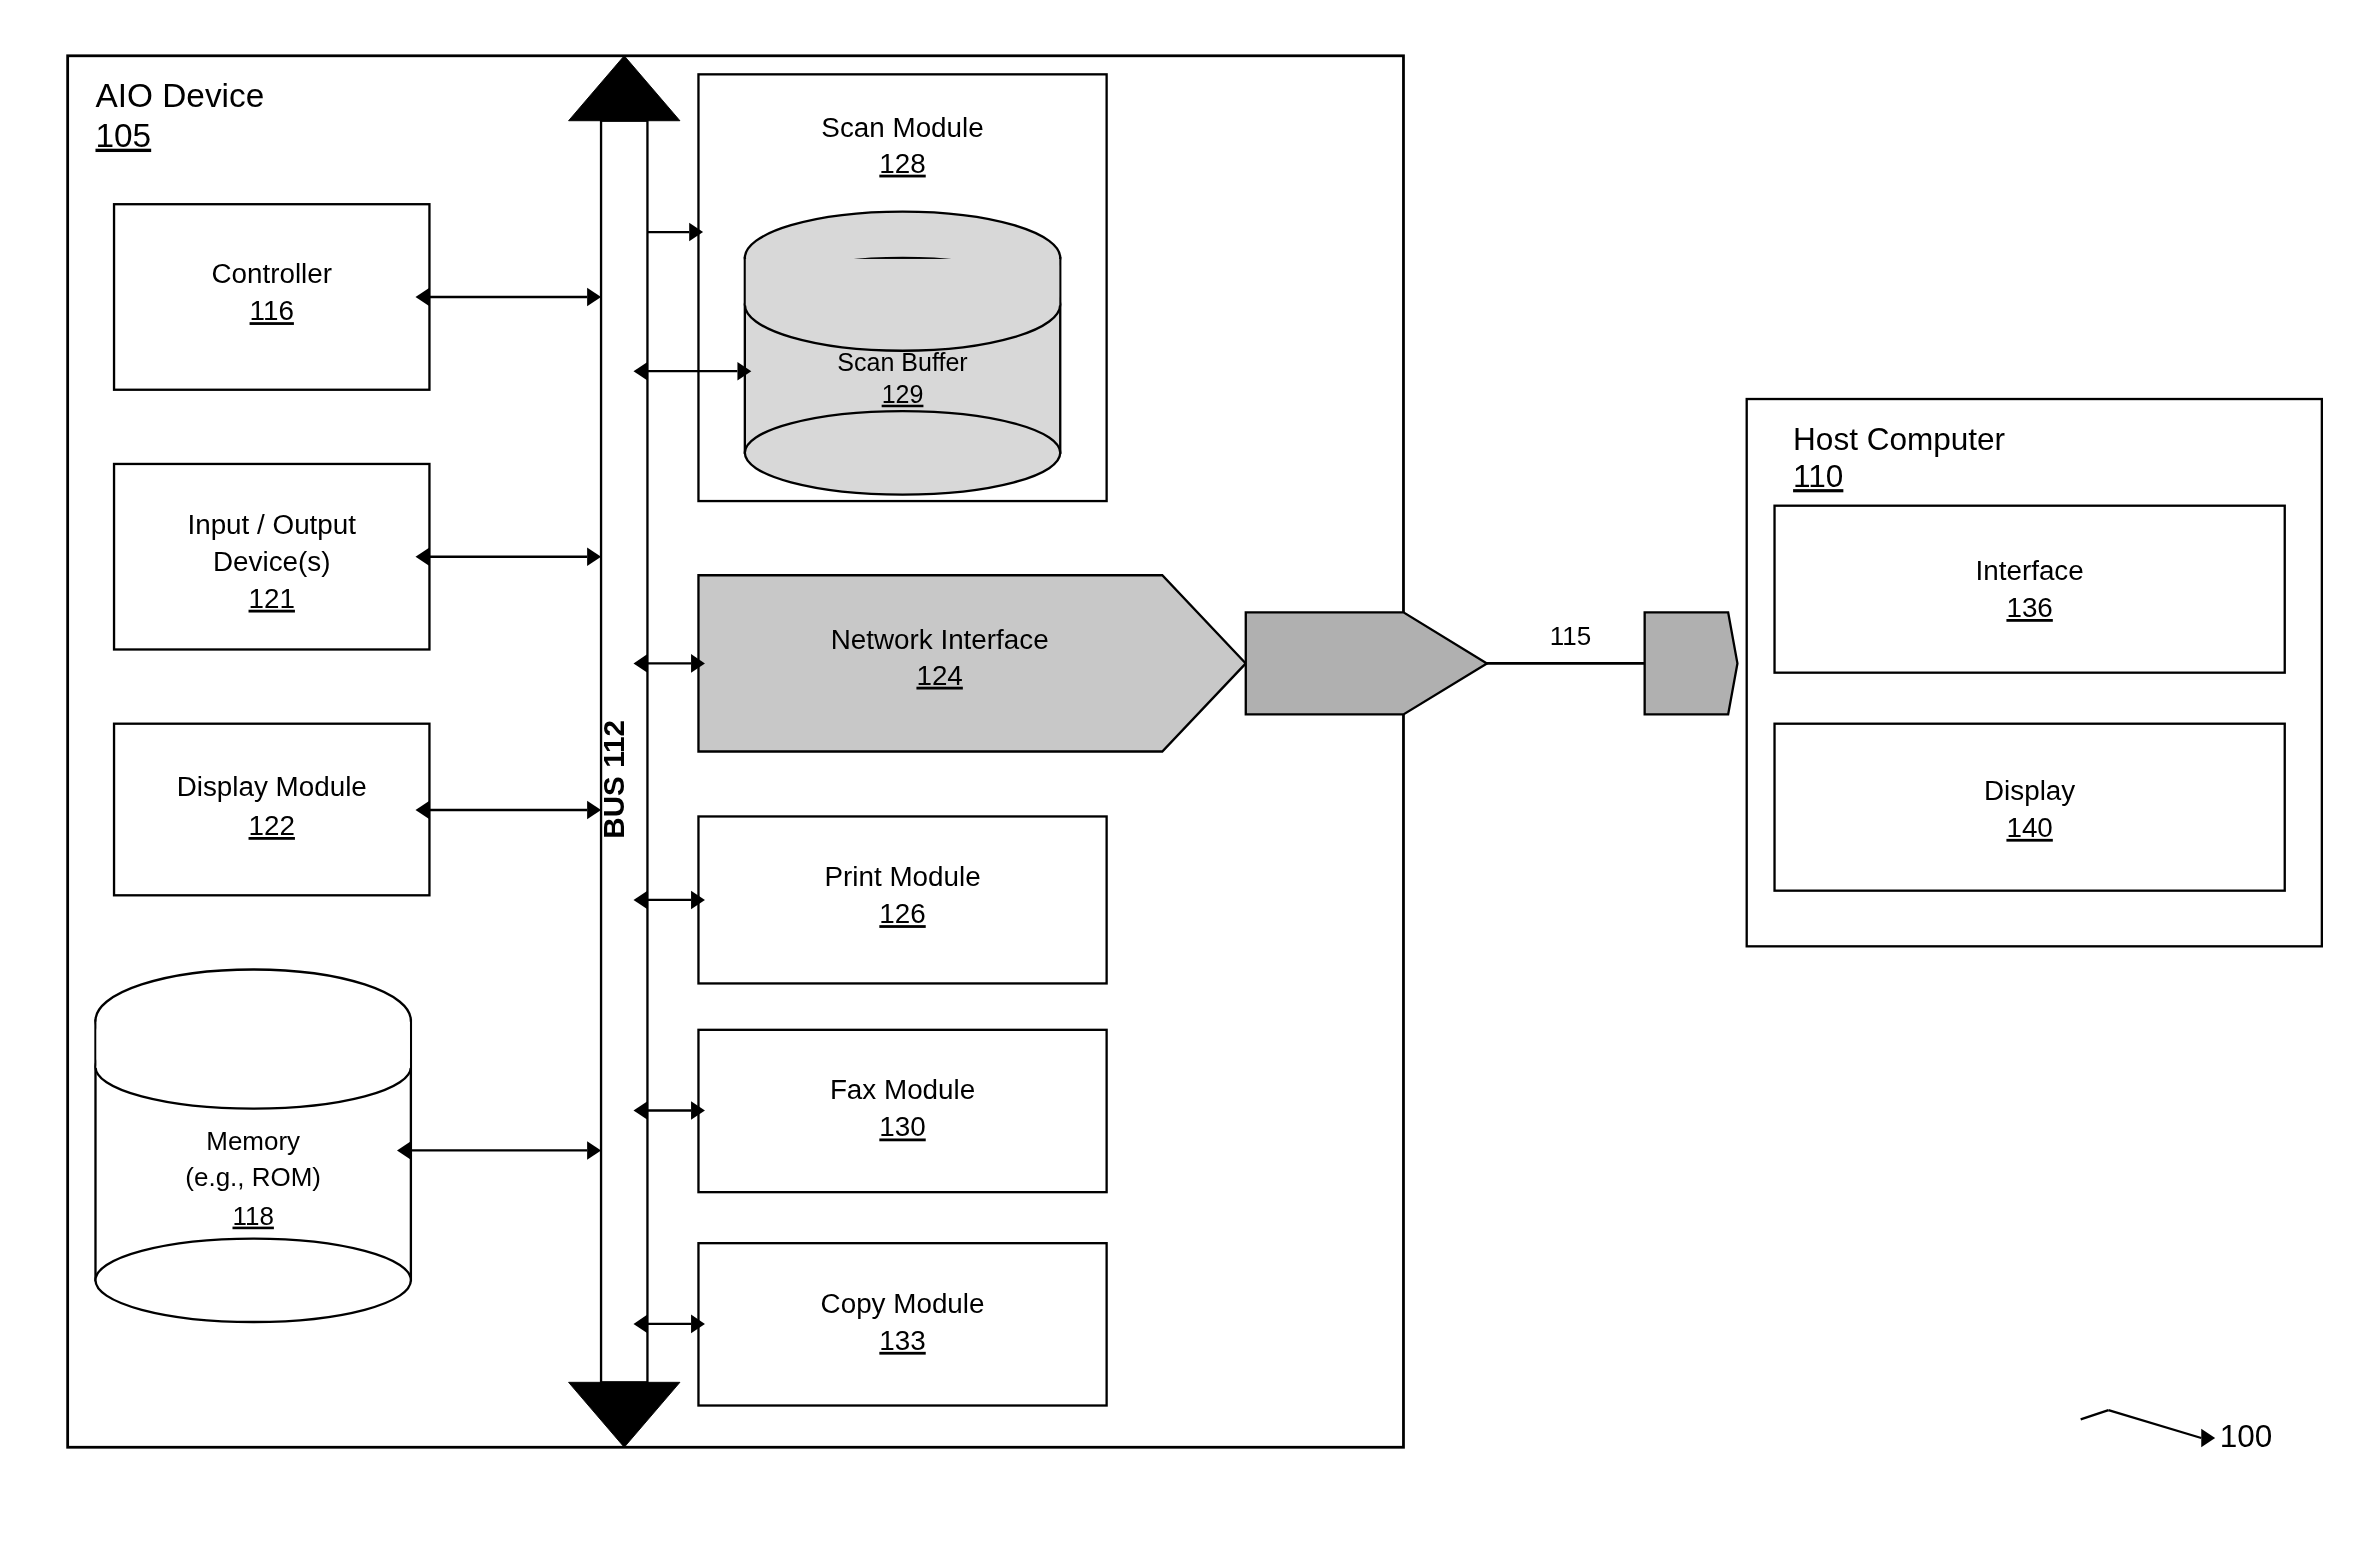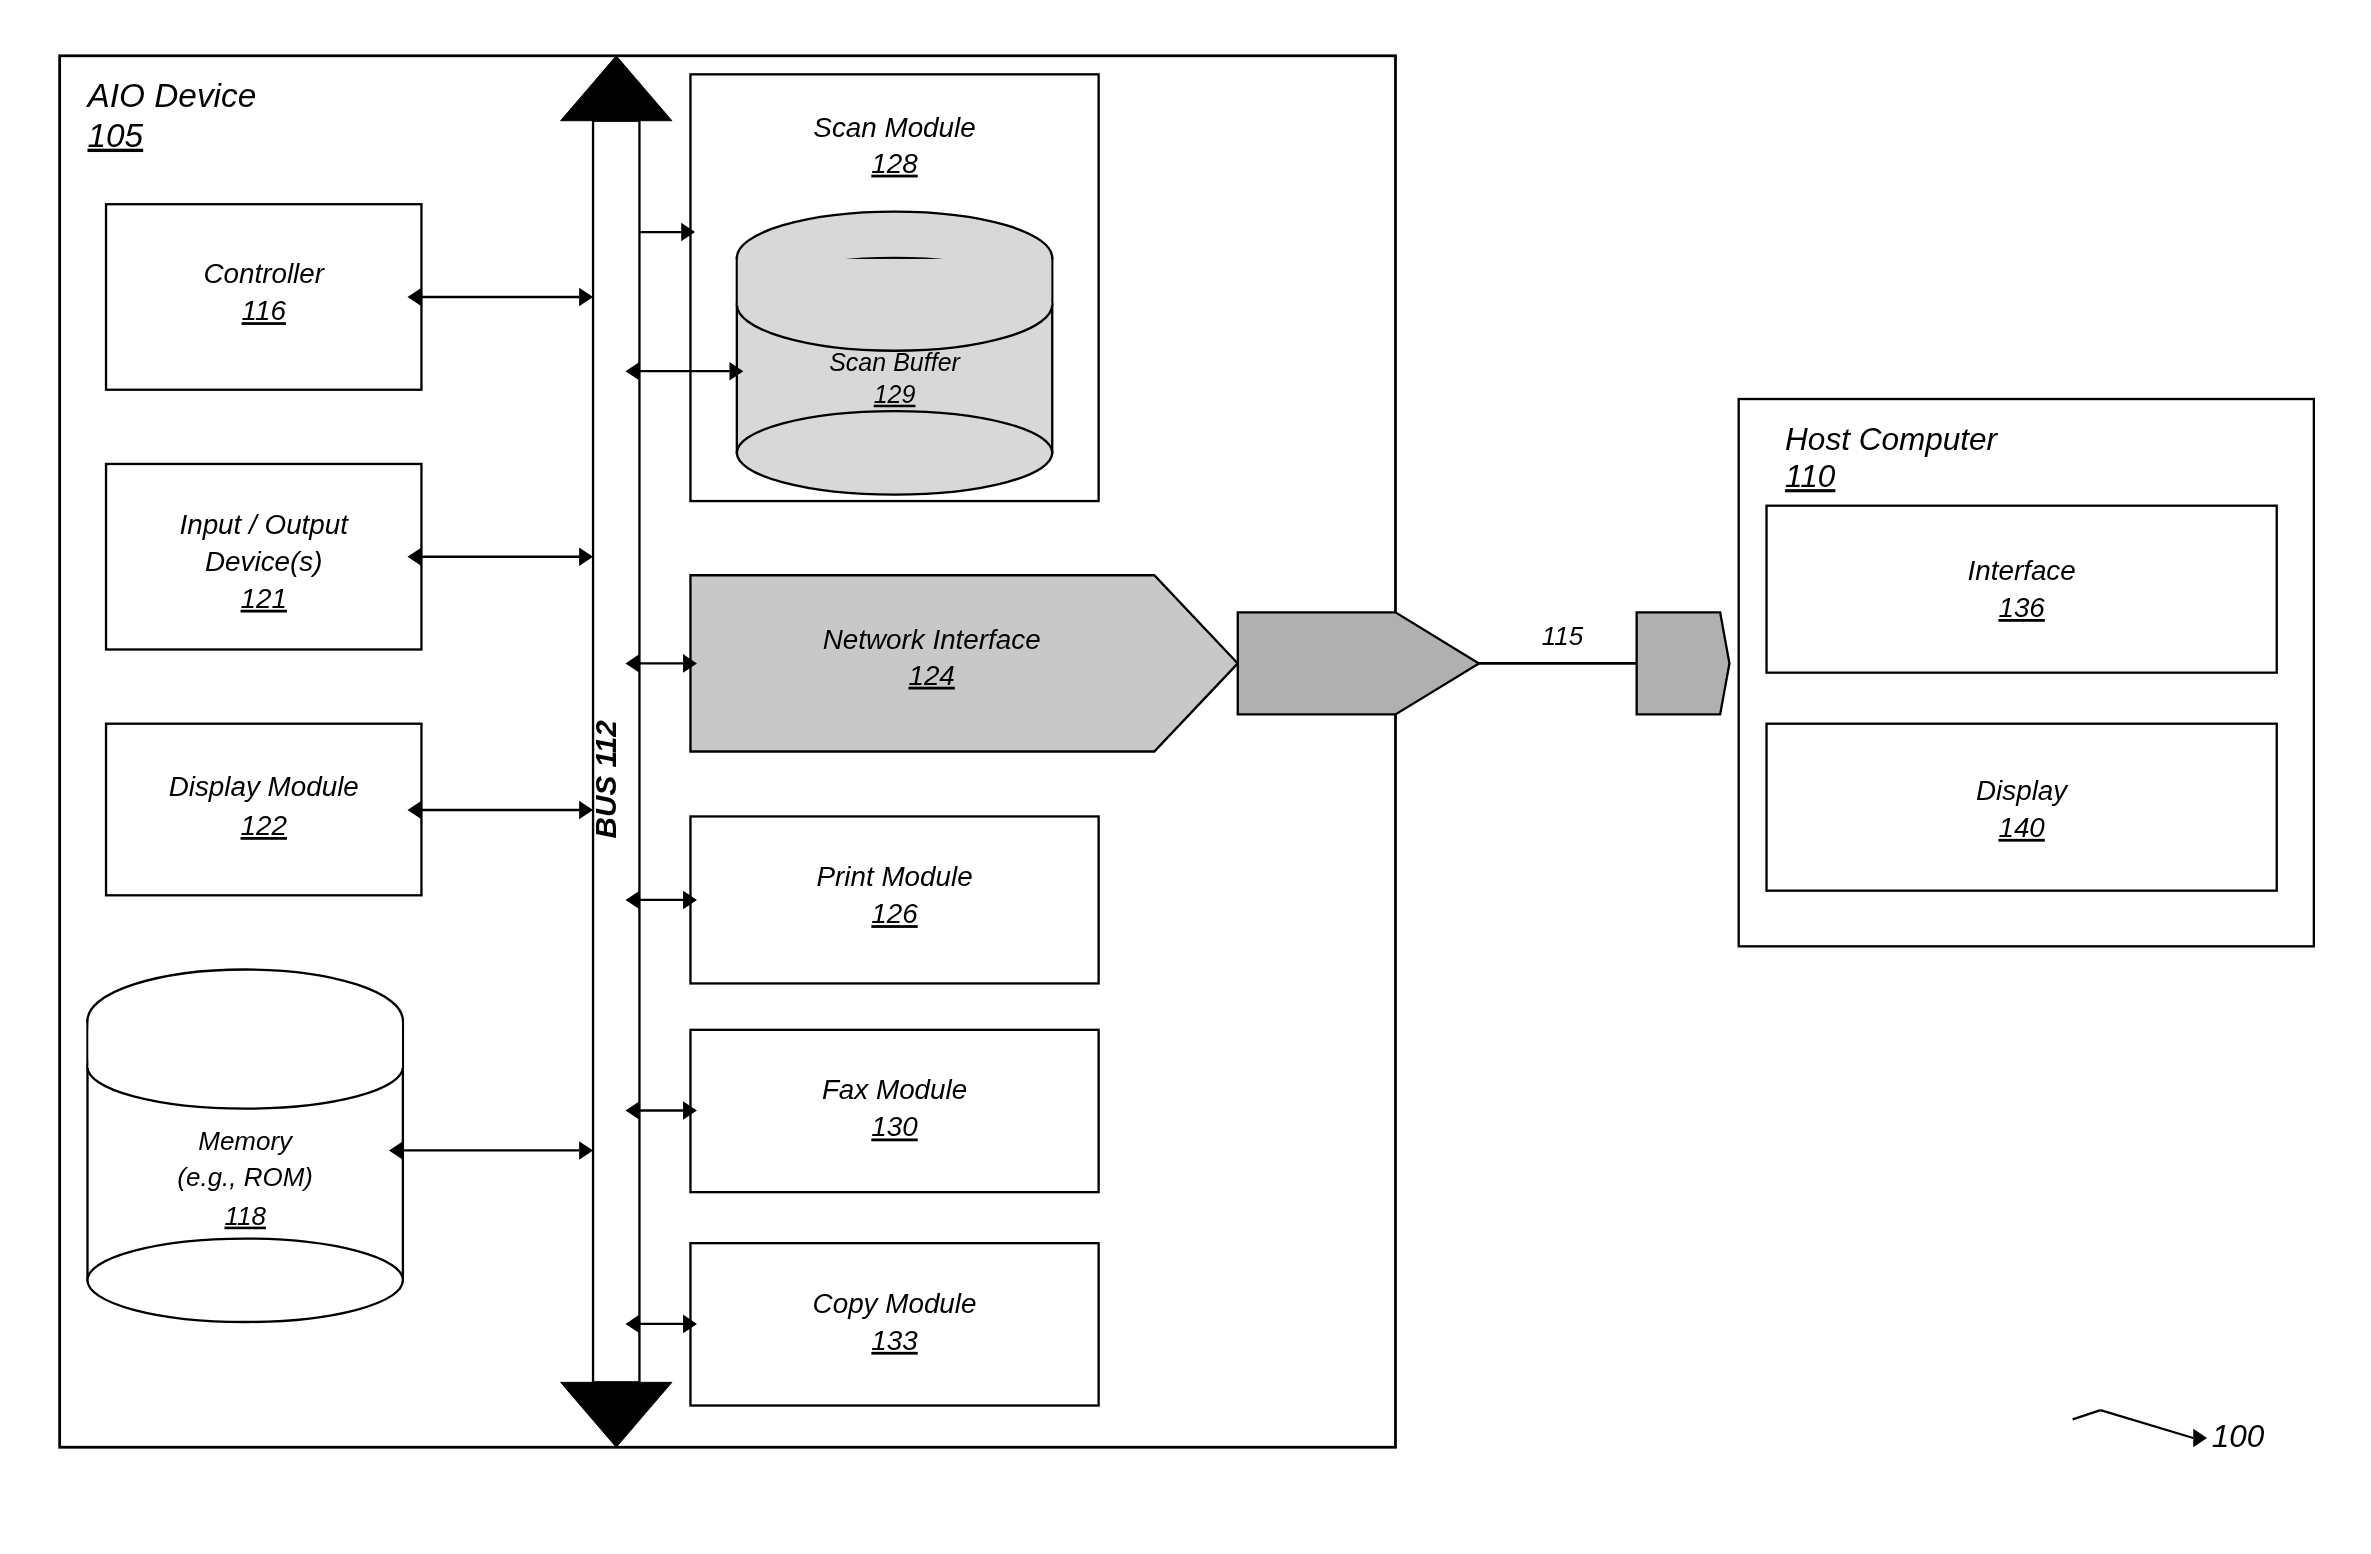--- a/index.html
+++ b/index.html
@@ -6,24 +6,23 @@
     body {
       background: #fff;
       font-family: Arial, sans-serif;
       width: 2372px;
       height: 1555px;
       position: relative;
       overflow: hidden;
     }
     .diagram-container {
       position: absolute;
-      top: 0; left: 4px;
+      top: 0; left: 12px;
       width: 2029px;
       height: 1555px;
-      font-style: italic;
     }
 
     
     .main-svg {
       position: absolute;
       top: 0; left: 0;
       width: 2372px;
       height: 1555px;
     }
 

